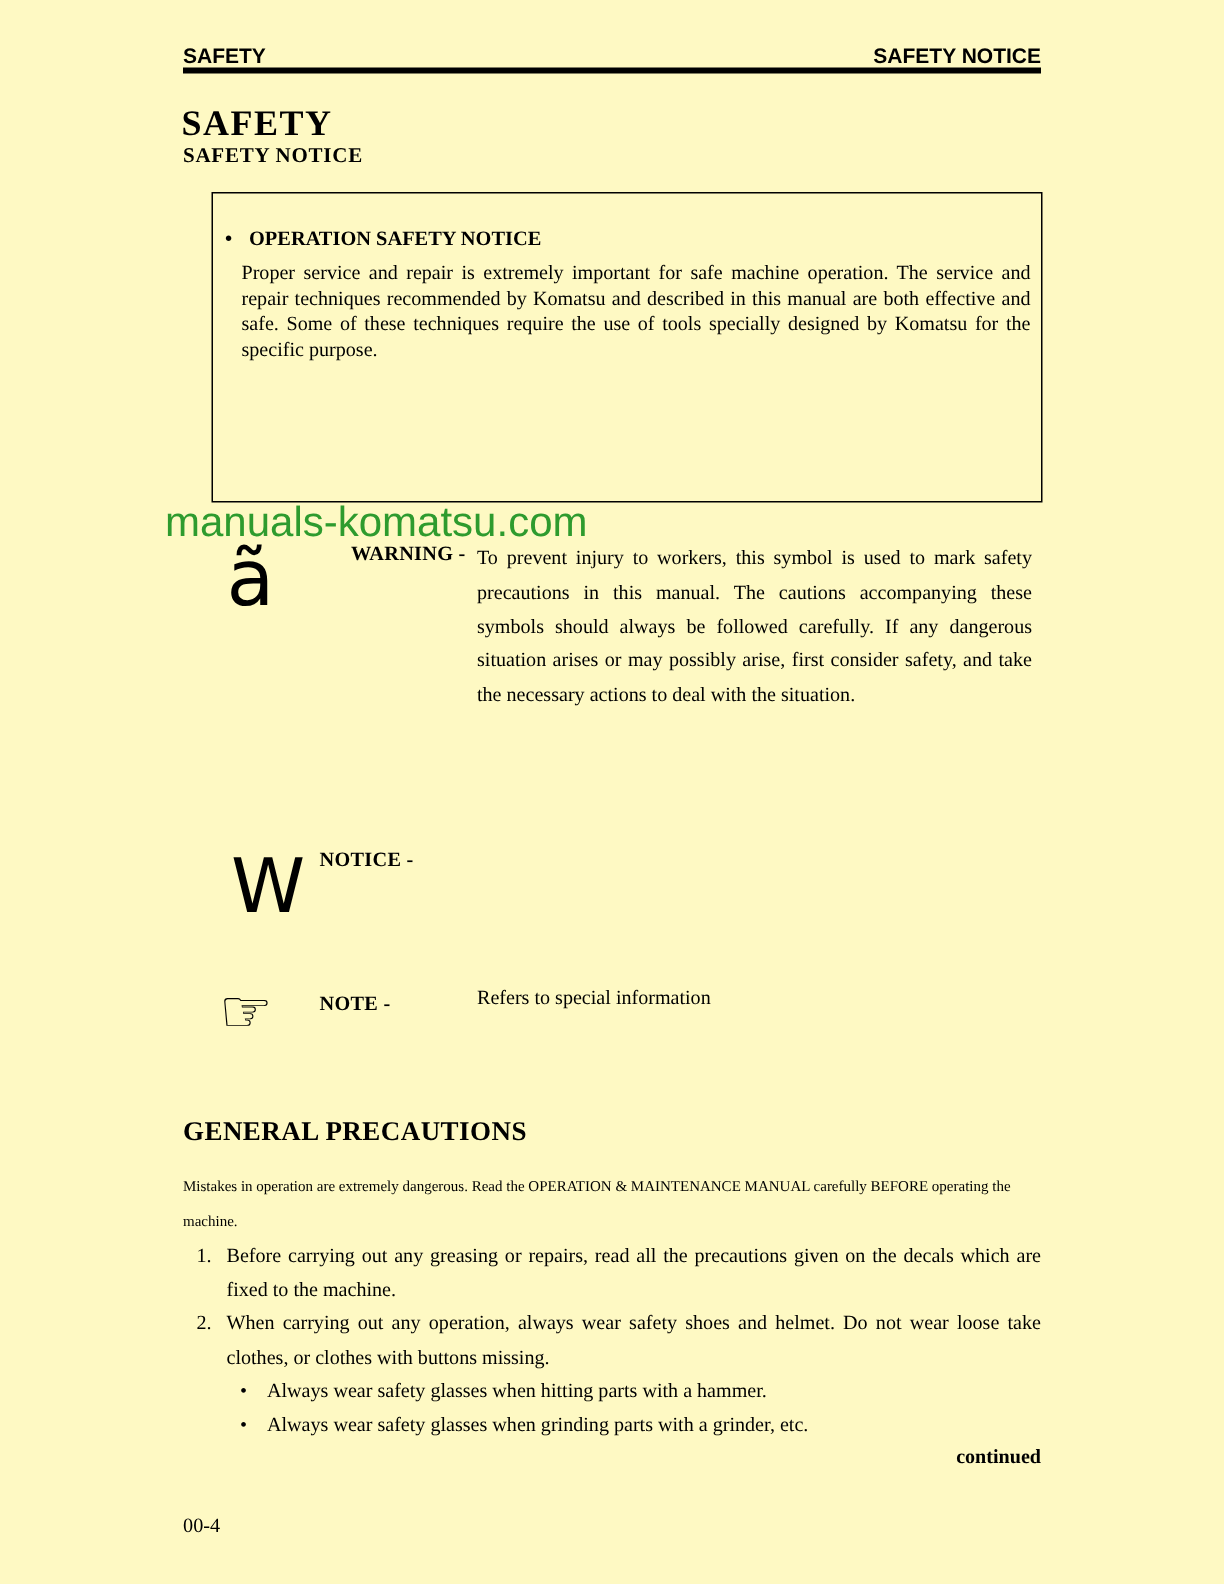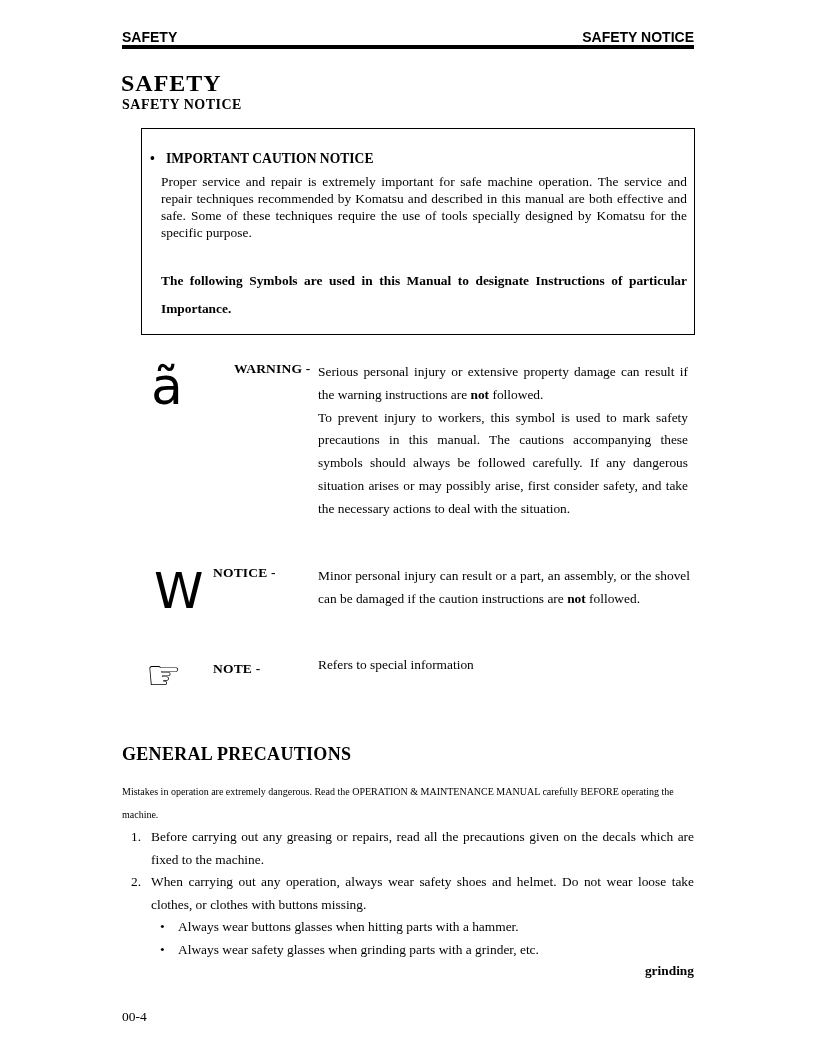--- a/index.html
+++ b/index.html
@@ -1,21 +1,21 @@
 <!DOCTYPE html>
 <html><head>
 <meta charset="utf-8">
 <style>
   * { margin:0; padding:0; box-sizing:border-box; }
   html,body { background:#e8e8e8; }
   .page {
     position:relative;
     width:816px; height:1056px;
     margin:0 auto;
-    background:#ffffff;
+    background:#fef9c3;
     font-family:"Liberation Serif", serif;
     color:#000;
     overflow:hidden;
   }
   
   .run-head {
     position:absolute; top:29px; left:122px; width:572px;
     display:flex; justify-content:space-between;
     font-family:"Liberation Sans", sans-serif;
     font-weight:bold; font-size:14px;
@@ -126,62 +126,58 @@
     <span>SAFETY NOTICE</span>
   </div>
   <div class="head-rule"></div>
 
   <div class="doc-title">SAFETY</div>
   <div class="doc-subtitle">SAFETY NOTICE</div>
 
   <div class="notice-box">
     <div class="nb-heading">
       <span class="nb-bullet">•</span>
-      <span>IMPORTANT CAUTION NOTICE</span>
+      <span>OPERATION SAFETY NOTICE</span>
     </div>
     <p class="nb-p1">Proper service and repair is extremely important for safe machine operation. The service and repair techniques recommended by Komatsu and described in this manual are both effective and safe. Some of these techniques require the use of tools specially designed by Komatsu for the specific purpose.</p>
-    <p class="nb-p2">The following Symbols are used in this Manual to designate Instructions of particular Importance.</p>
   </div>
 
+  <div class="watermark" style="color: rgb(46, 155, 46);">manuals-komatsu.com</div>
 
   <div class="sym sym-warning">ã</div>
   <div class="legend-label label-warning">WARNING -</div>
   <div class="legend-text text-warning">
-    <p class="just"><span>Serious personal injury or extensive property damage can result if the warning instructions are </span><b>not</b><span> followed.</span></p>
     <p class="just">To prevent injury to workers, this symbol is used to mark safety precautions in this manual. The cautions accompanying these symbols should always be followed carefully. If any dangerous situation arises or may possibly arise, first consider safety, and take the necessary actions to deal with the situation.</p>
   </div>
 
   <div class="sym sym-caution">W</div>
   <div class="legend-label label-caution">NOTICE -</div>
-  <div class="legend-text text-caution">
-    <p class="just"><span>Minor personal injury can result or a part, an assembly, or the shovel can be damaged if the caution instructions are </span><b>not</b><span> followed.</span></p>
-  </div>
 
   <div class="sym sym-note">☞</div>
   <div class="legend-label label-note">NOTE -</div>
   <div class="legend-text text-note">Refers to special information</div>
 
   <div class="section-heading">GENERAL PRECAUTIONS</div>
   <div class="intro">Mistakes in operation are extremely dangerous. Read the OPERATION &amp; MAINTENANCE MANUAL carefully BEFORE operating the machine.</div>
 
   <div class="prec-list">
     <div class="li-row">
       <span class="li-num">1.</span>
       <span class="li-text">Before carrying out any greasing or repairs, read all the precautions given on the decals which are fixed to the machine.</span>
     </div>
     <div class="li-row">
       <span class="li-num">2.</span>
       <span class="li-text">When carrying out any operation, always wear safety shoes and helmet. Do not wear loose take clothes, or clothes with buttons missing.</span>
     </div>
     <div class="li-sub">
       <span class="li-bullet">•</span>
-      <span>Always wear buttons glasses when hitting parts with a hammer.</span>
+      <span>Always wear safety glasses when hitting parts with a hammer.</span>
     </div>
     <div class="li-sub">
       <span class="li-bullet">•</span>
       <span>Always wear safety glasses when grinding parts with a grinder, etc.</span>
     </div>
   </div>
 
-  <div class="continued">grinding</div>
+  <div class="continued">continued</div>
   <div class="page-num">00-4</div>
 
 </div>
 
 </body></html>

